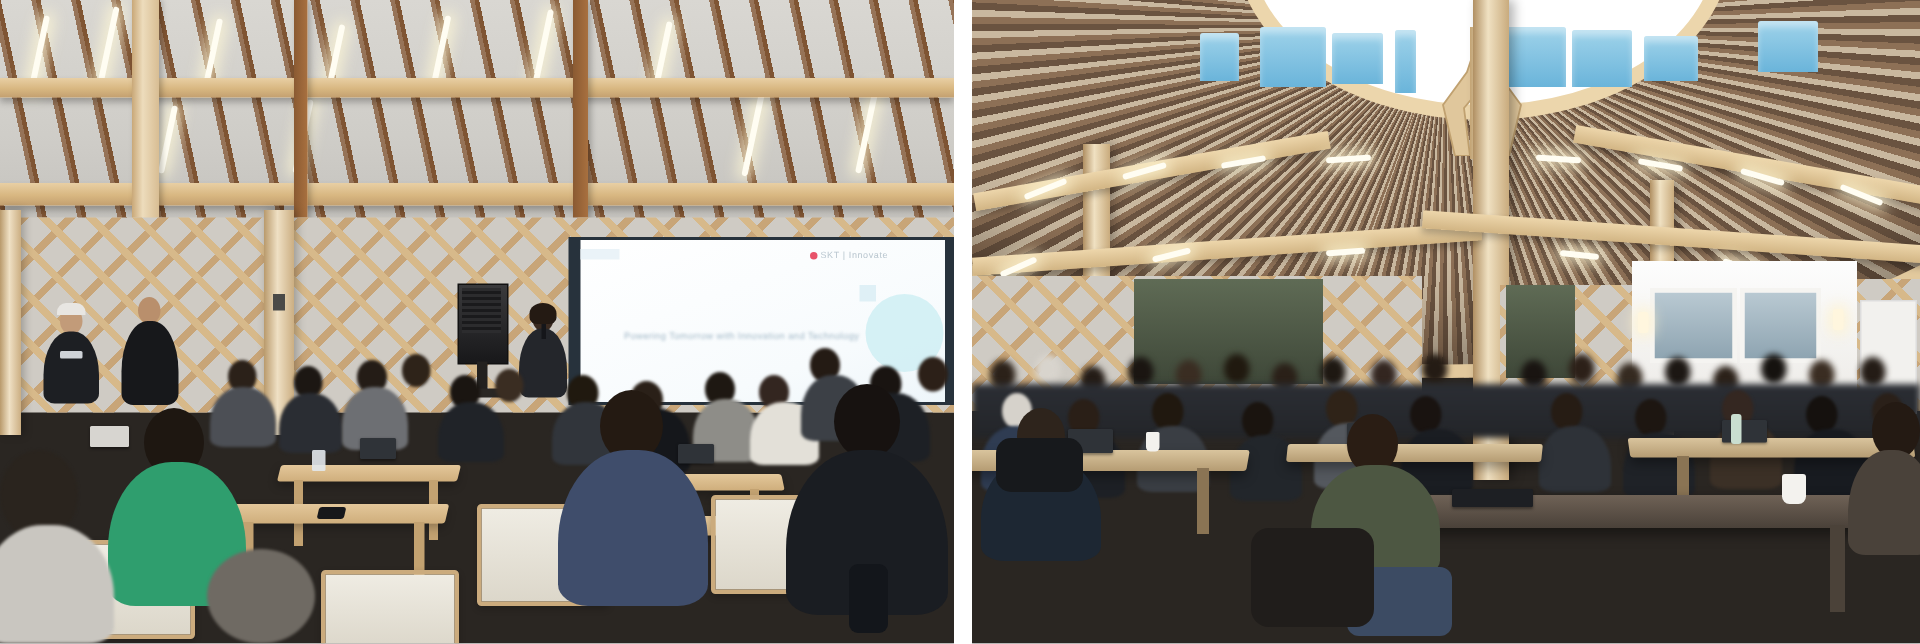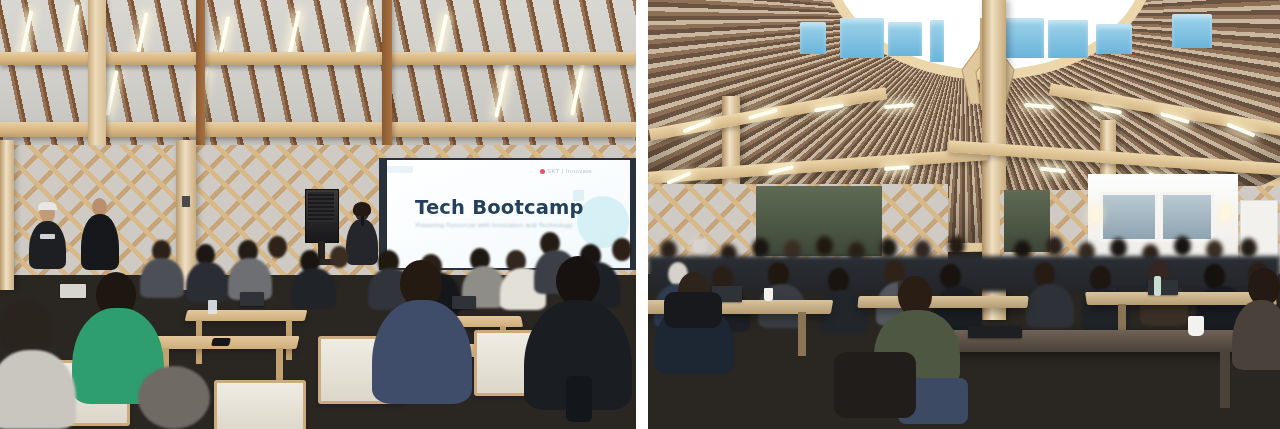--- a/index.html
+++ b/index.html
@@ -154,21 +154,20 @@
     <div class="lay" style="left:182px;top:196px;width:8px;height:11px;background:#4a4a48;"></div>
 
     <div class="lay screen-frame"></div>
     <div class="lay screen"></div>
     <div class="lay screen-corner"></div>
     <div class="lay screen-sq"></div>
     <div class="lay screen-circle"></div>
     <div class="lay screen-logos">
       <span class="logo-dot"></span><span>SKT  |  Innovate</span>
     </div>
-    <div class="lay screen-title">Tech Bootcamp</div>
     <div class="lay screen-sub blur1">Powering Tomorrow with Innovation and Technology</div>
 
     <div class="lay pa-box"></div>
     <div class="lay pa-grill"></div>
     <div class="lay pa-stand"></div>
     <div class="lay pa-base"></div>
 
     <div class="lay head" style="left:355px;top:204px;width:14px;height:17px;background:#3a2a20;"></div>
     <div class="lay" style="left:353px;top:202px;width:18px;height:14px;background:#241a13;border-radius:50% 50% 30% 30%;"></div>
     <div class="lay body-sh" style="left:346px;top:219px;width:32px;height:46px;background:#24262b;"></div>

